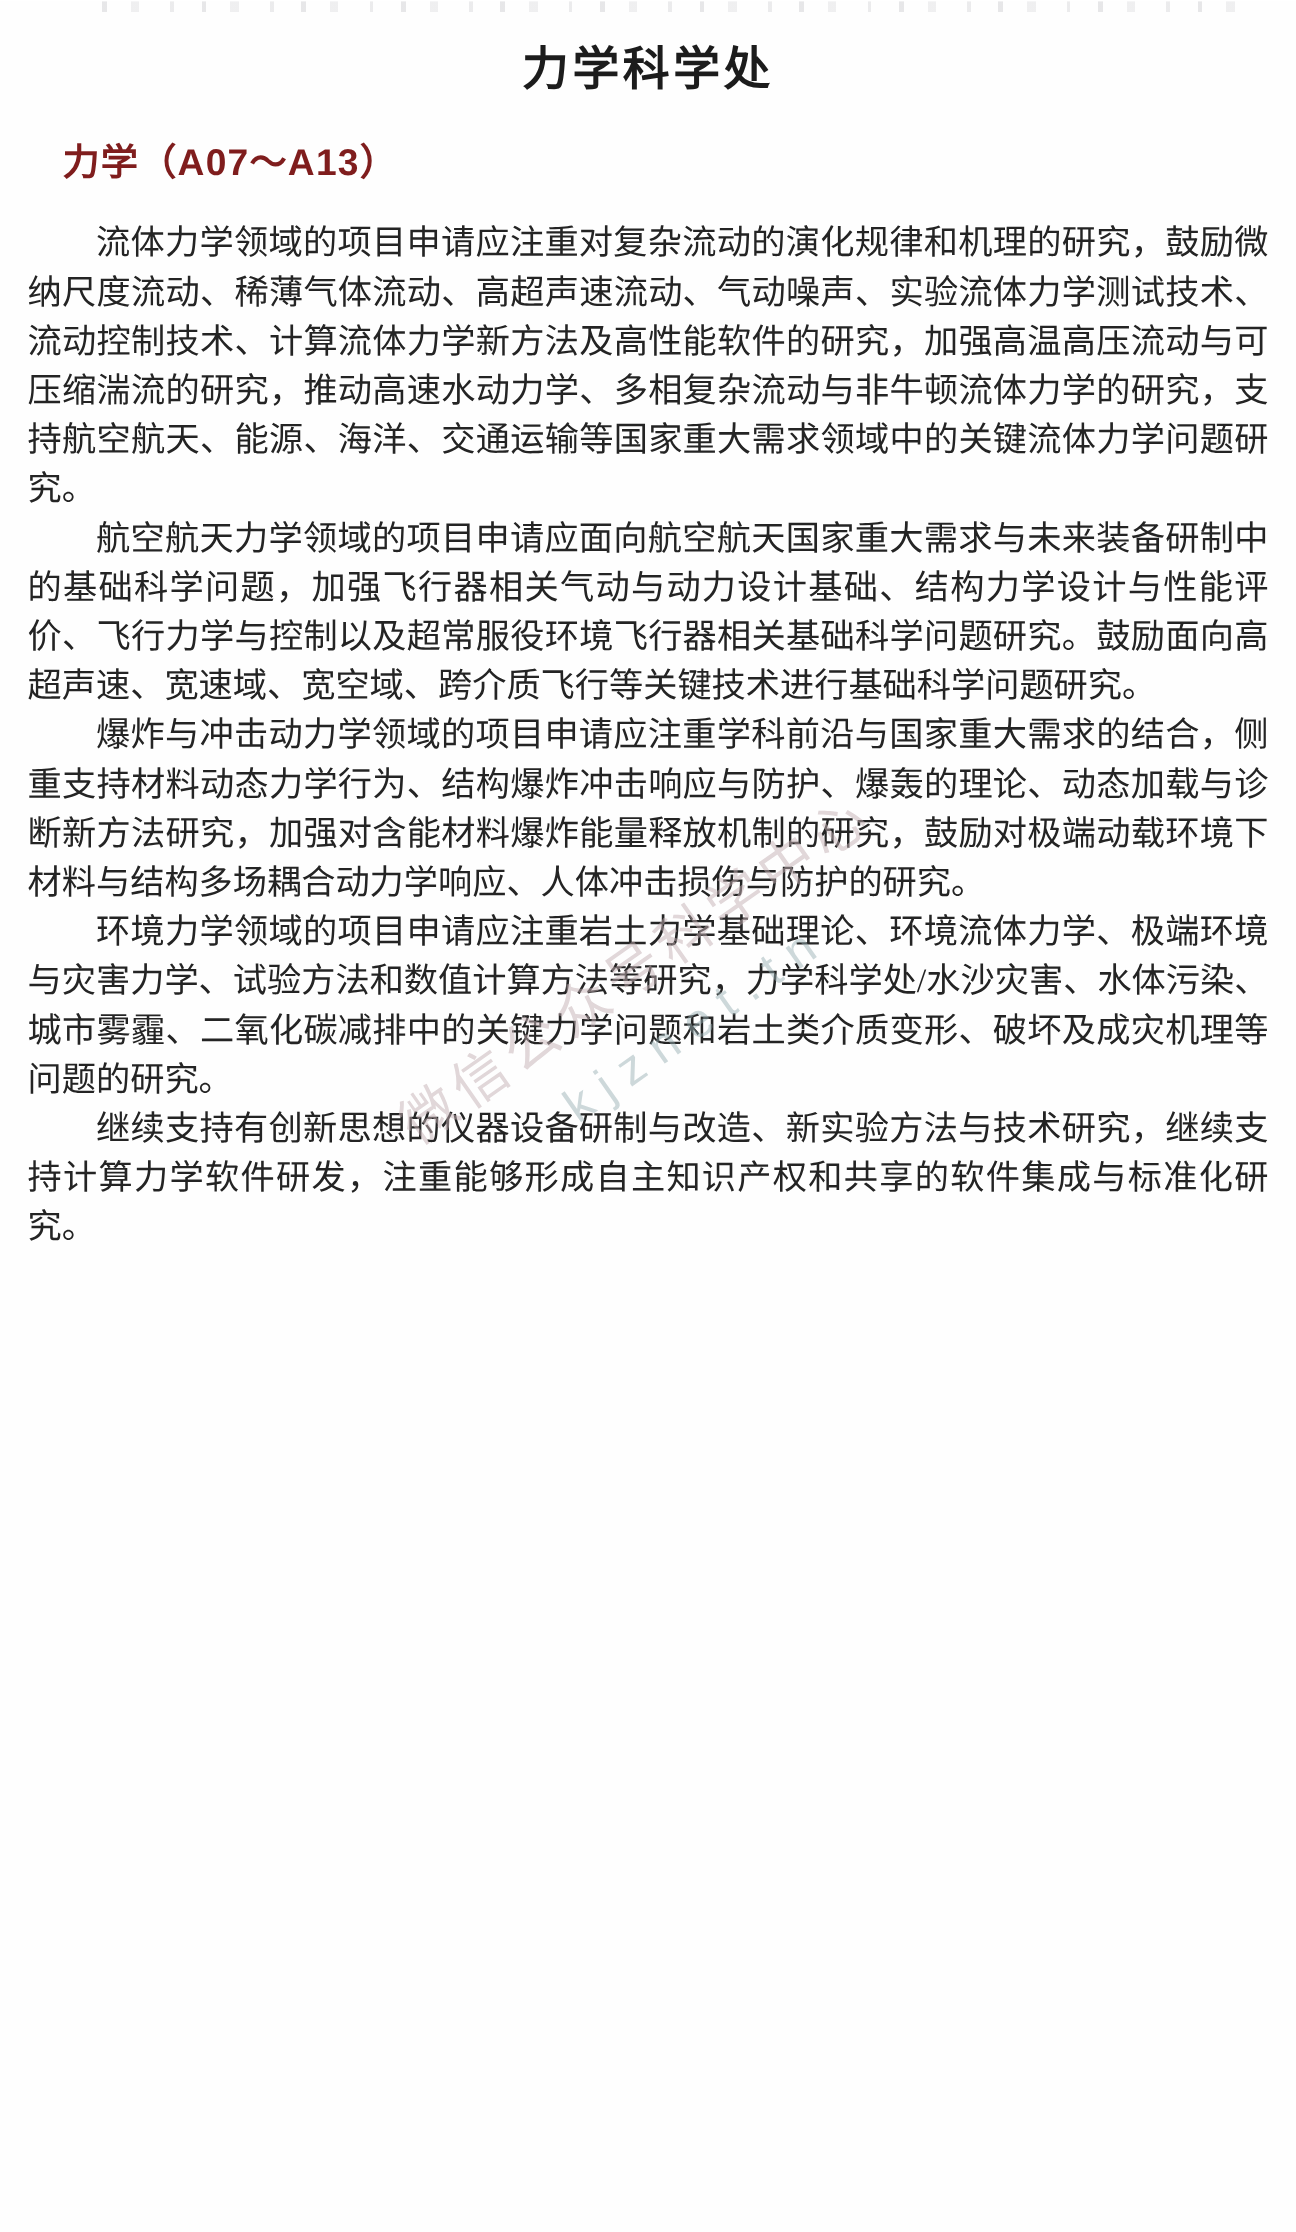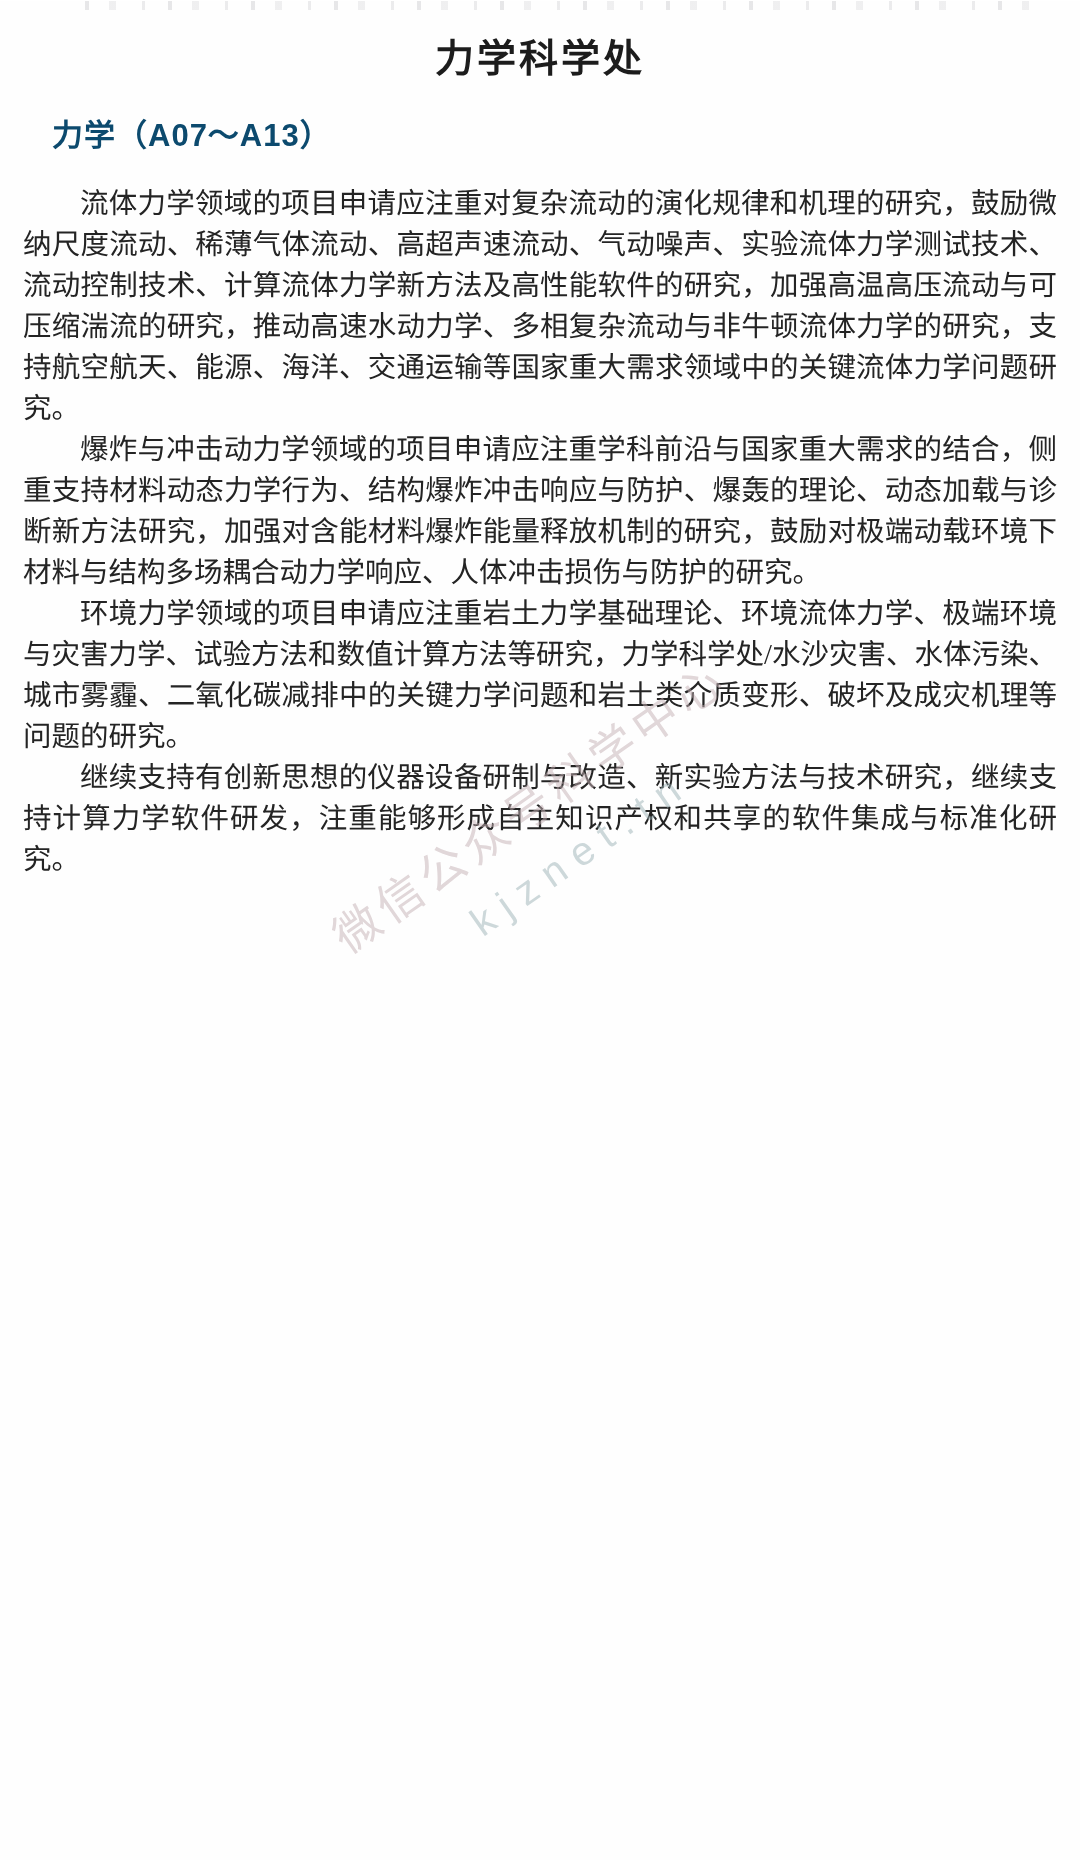--- a/index.html
+++ b/index.html
@@ -41,21 +41,21 @@
     letter-spacing: 3px;
     font-family: "Liberation Sans", "DejaVu Sans", sans-serif;
     color: #1c1c1c;
   }
   .section-heading {
     margin: 37px 0 0 52px;
     font-size: 31px;
     line-height: 36px;
     font-weight: 700;
     font-family: "Liberation Sans", "DejaVu Sans", sans-serif;
-    color: #0c4a6e;
+    color: #7f1d1d;
     letter-spacing: 1px;
   }
   .content {
     margin: 29px 23px 0 23px;
     font-size: 28.5px;
     line-height: 41px;
     text-align: justify;
     text-justify: inter-ideograph;
     color: #242424;
   }
@@ -99,20 +99,21 @@
 <div class="page">
 
   <div class="top-remnant"></div>
 
   <h1 class="page-title">力学科学处</h1>
 
   <h2 class="section-heading">力学（A07～A13）</h2>
 
   <div class="content">
     <p>流体力学领域的项目申请应注重对复杂流动的演化规律和机理的研究，鼓励微纳尺度流动、稀薄气体流动、高超声速流动、气动噪声、实验流体力学测试技术、流动控制技术、计算流体力学新方法及高性能软件的研究，加强高温高压流动与可压缩湍流的研究，推动高速水动力学、多相复杂流动与非牛顿流体力学的研究，支持航空航天、能源、海洋、交通运输等国家重大需求领域中的关键流体力学问题研究。</p>
+    <p>航空航天力学领域的项目申请应面向航空航天国家重大需求与未来装备研制中的基础科学问题，加强飞行器相关气动与动力设计基础、结构力学设计与性能评价、飞行力学与控制以及超常服役环境飞行器相关基础科学问题研究。鼓励面向高超声速、宽速域、宽空域、跨介质飞行等关键技术进行基础科学问题研究。</p>
     <p>爆炸与冲击动力学领域的项目申请应注重学科前沿与国家重大需求的结合，侧重支持材料动态力学行为、结构爆炸冲击响应与防护、爆轰的理论、动态加载与诊断新方法研究，加强对含能材料爆炸能量释放机制的研究，鼓励对极端动载环境下材料与结构多场耦合动力学响应、人体冲击损伤与防护的研究。</p>
     <p>环境力学领域的项目申请应注重岩土力学基础理论、环境流体力学、极端环境与灾害力学、试验方法和数值计算方法等研究，力学科学处/水沙灾害、水体污染、城市雾霾、二氧化碳减排中的关键力学问题和岩土类介质变形、破坏及成灾机理等问题的研究。</p>
     <p>继续支持有创新思想的仪器设备研制与改造、新实验方法与技术研究，继续支持计算力学软件研发，注重能够形成自主知识产权和共享的软件集成与标准化研究。</p>
   </div>
 
   <div class="watermark">
     <span class="wm-cn">微信公众号科学中心</span>
     <span class="wm-en">kjznet.tn</span>
   </div>
 

